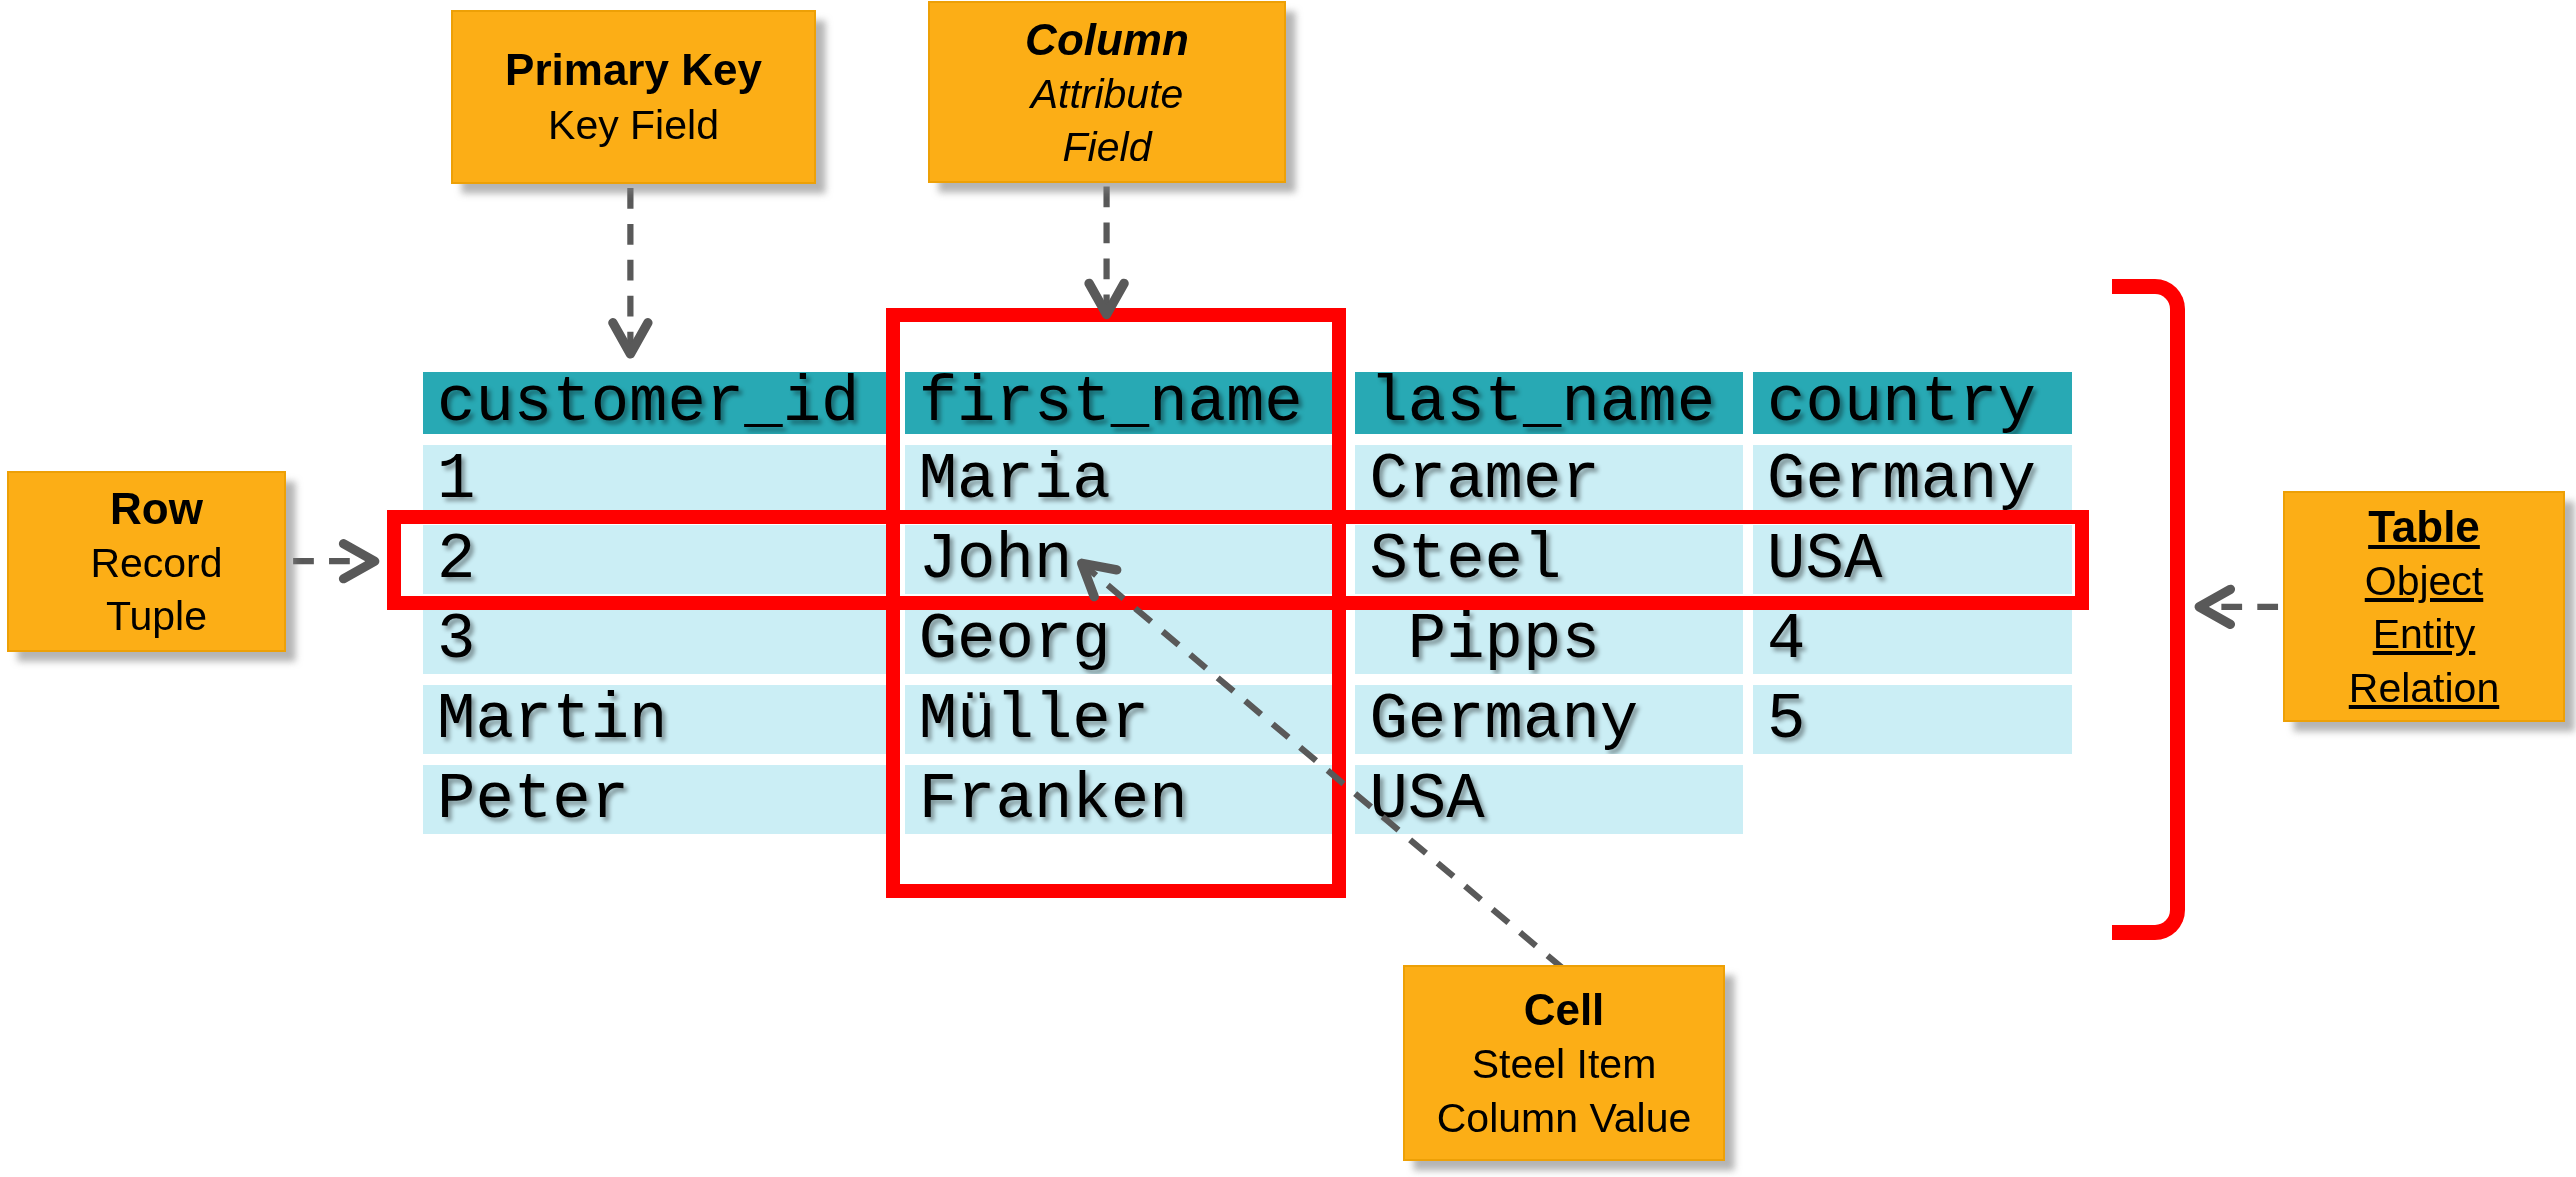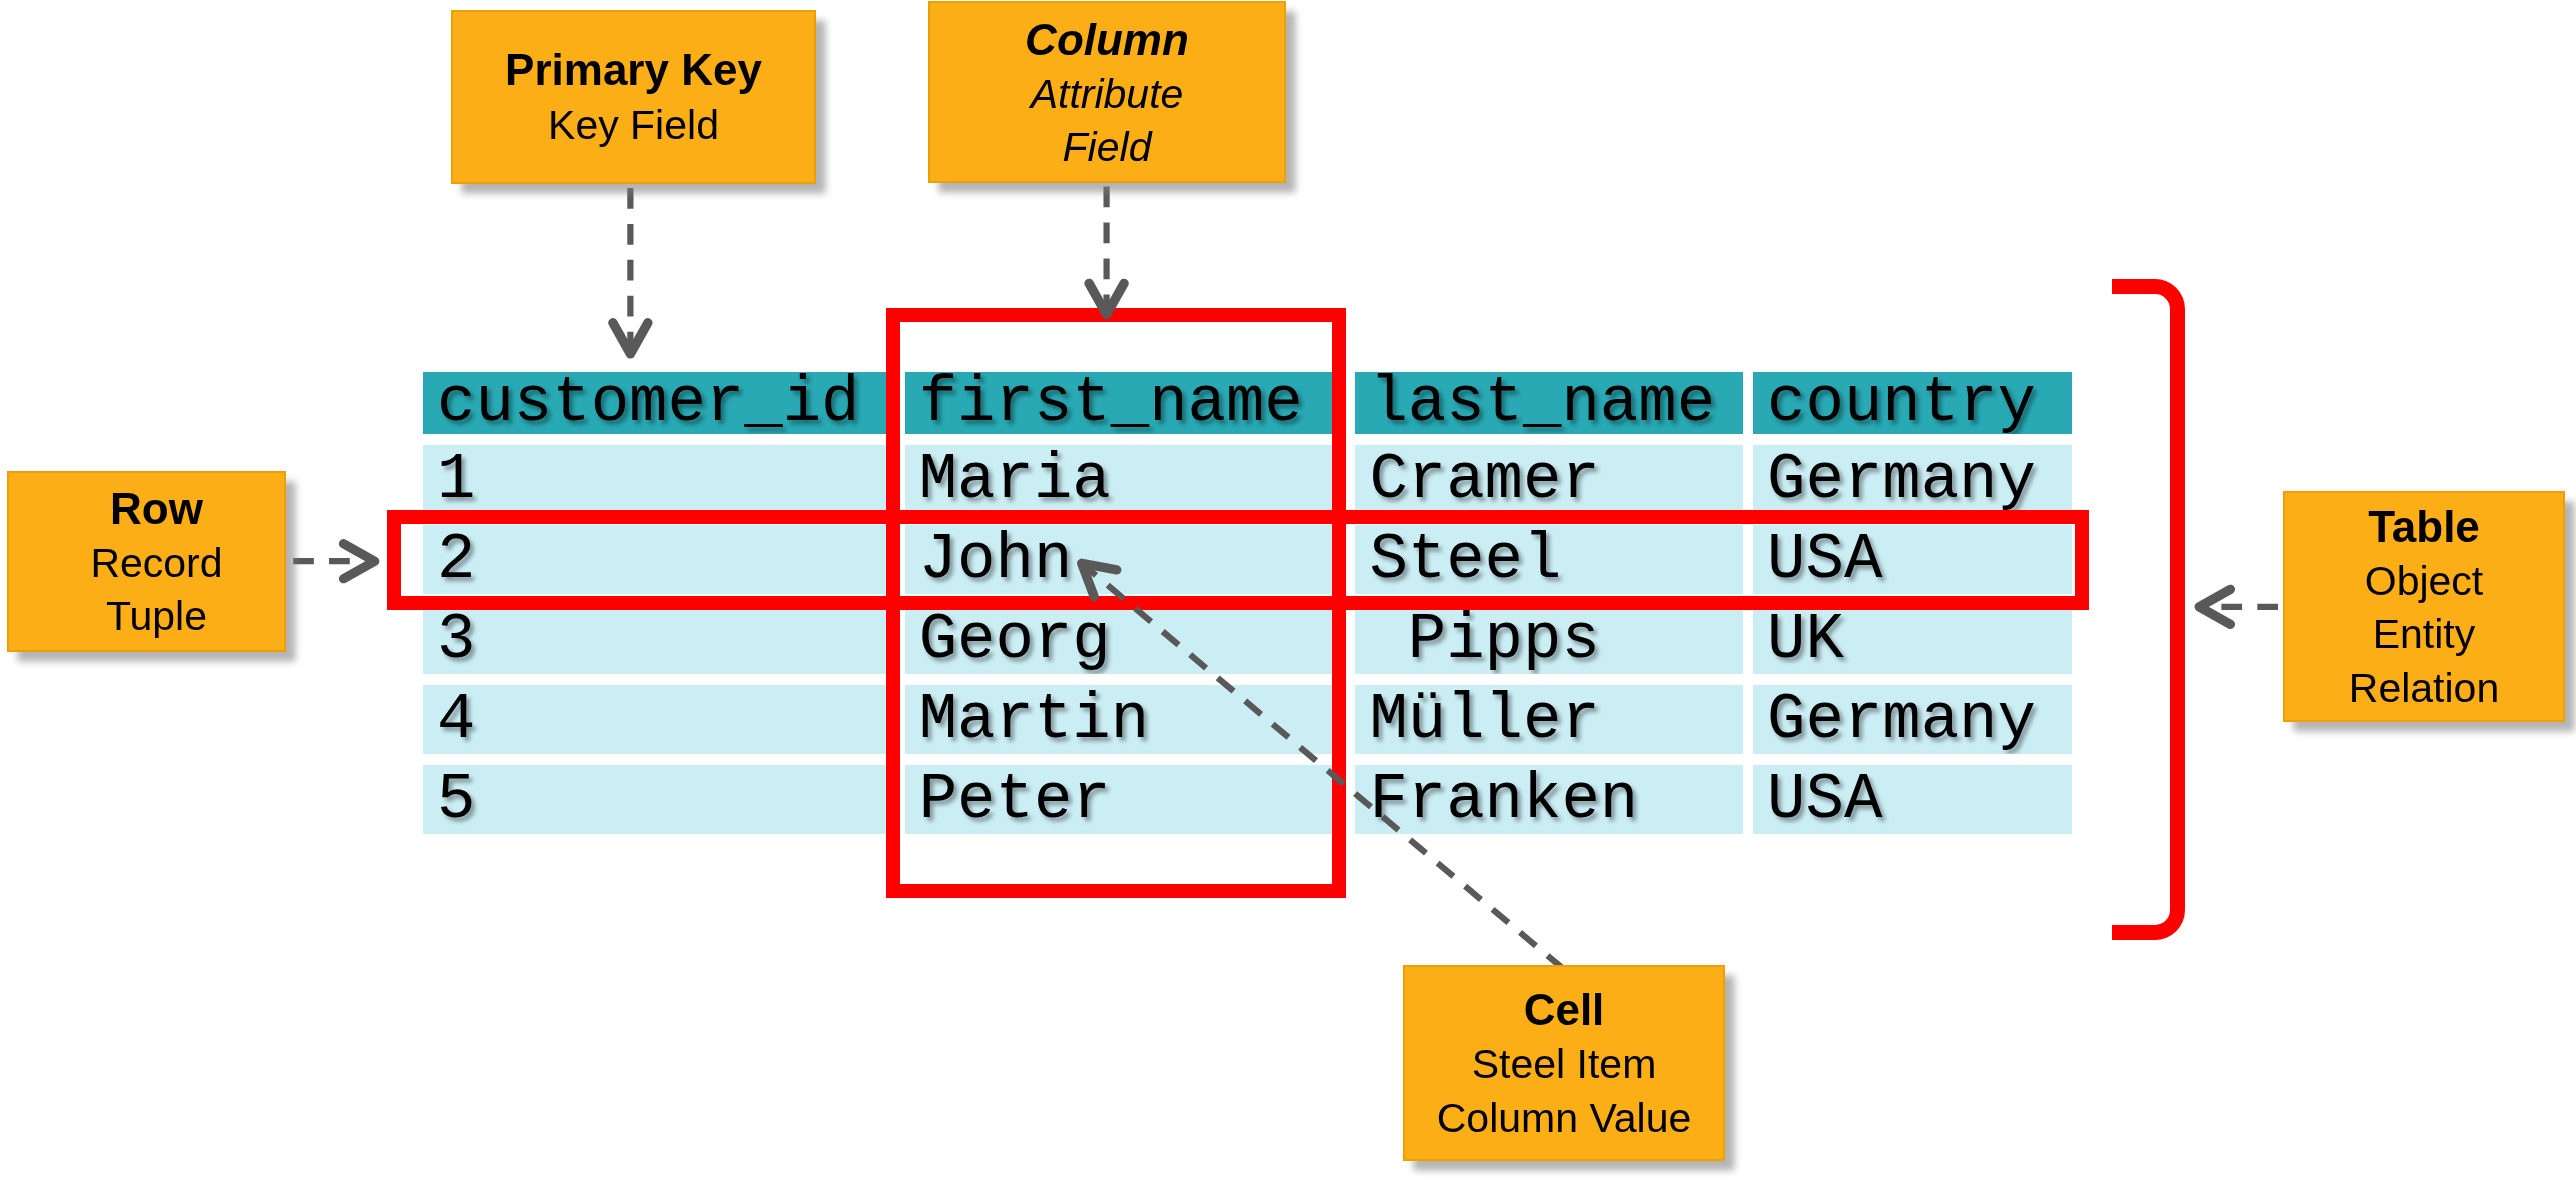--- a/index.html
+++ b/index.html
@@ -100,21 +100,21 @@
     text-align: center;
     font-size: 41px;
     line-height: 1.3;
     z-index: 5;
   }
   .label .title { font-weight: bold; font-size: 44px; }
 
   #label-primary-key { left: 451px;  top: 9.7px;   width: 365px; height: 174px; align-items: center; }
   #label-column      { left: 928px; top: 1.4px;    width: 358px; height: 182px; font-style: italic; }
   #label-row         { left: 7px;   top: 471px;  width: 279px; height: 181px; padding-left: 20px; }
-  #label-table       { left: 2283px; top: 491px;  width: 282px; height: 231px; }
+  #label-table       { left: 2283px; top: 491px;  width: 282px; height: 231px; text-decoration: underline; }
   #label-cell        { left: 1403px; top: 965px; width: 322px; height: 196px; }
 </style>
 </head>
 <body>
 
 <div class="canvas">
 
   <div class="table-grid">
     <div class="cell th">customer_id</div>
     <div class="cell th">first_name</div>
@@ -127,21 +127,20 @@
     <div class="cell td">Germany</div>
 
     <div class="cell td">2</div>
     <div class="cell td">John</div>
     <div class="cell td">Steel</div>
     <div class="cell td">USA</div>
 
     <div class="cell td">3</div>
     <div class="cell td">Georg</div>
     <div class="cell td"> Pipps</div>
-    <div class="cell td">UK</div>
 
     <div class="cell td">4</div>
     <div class="cell td">Martin</div>
     <div class="cell td">Müller</div>
     <div class="cell td">Germany</div>
 
     <div class="cell td">5</div>
     <div class="cell td">Peter</div>
     <div class="cell td">Franken</div>
     <div class="cell td">USA</div>

